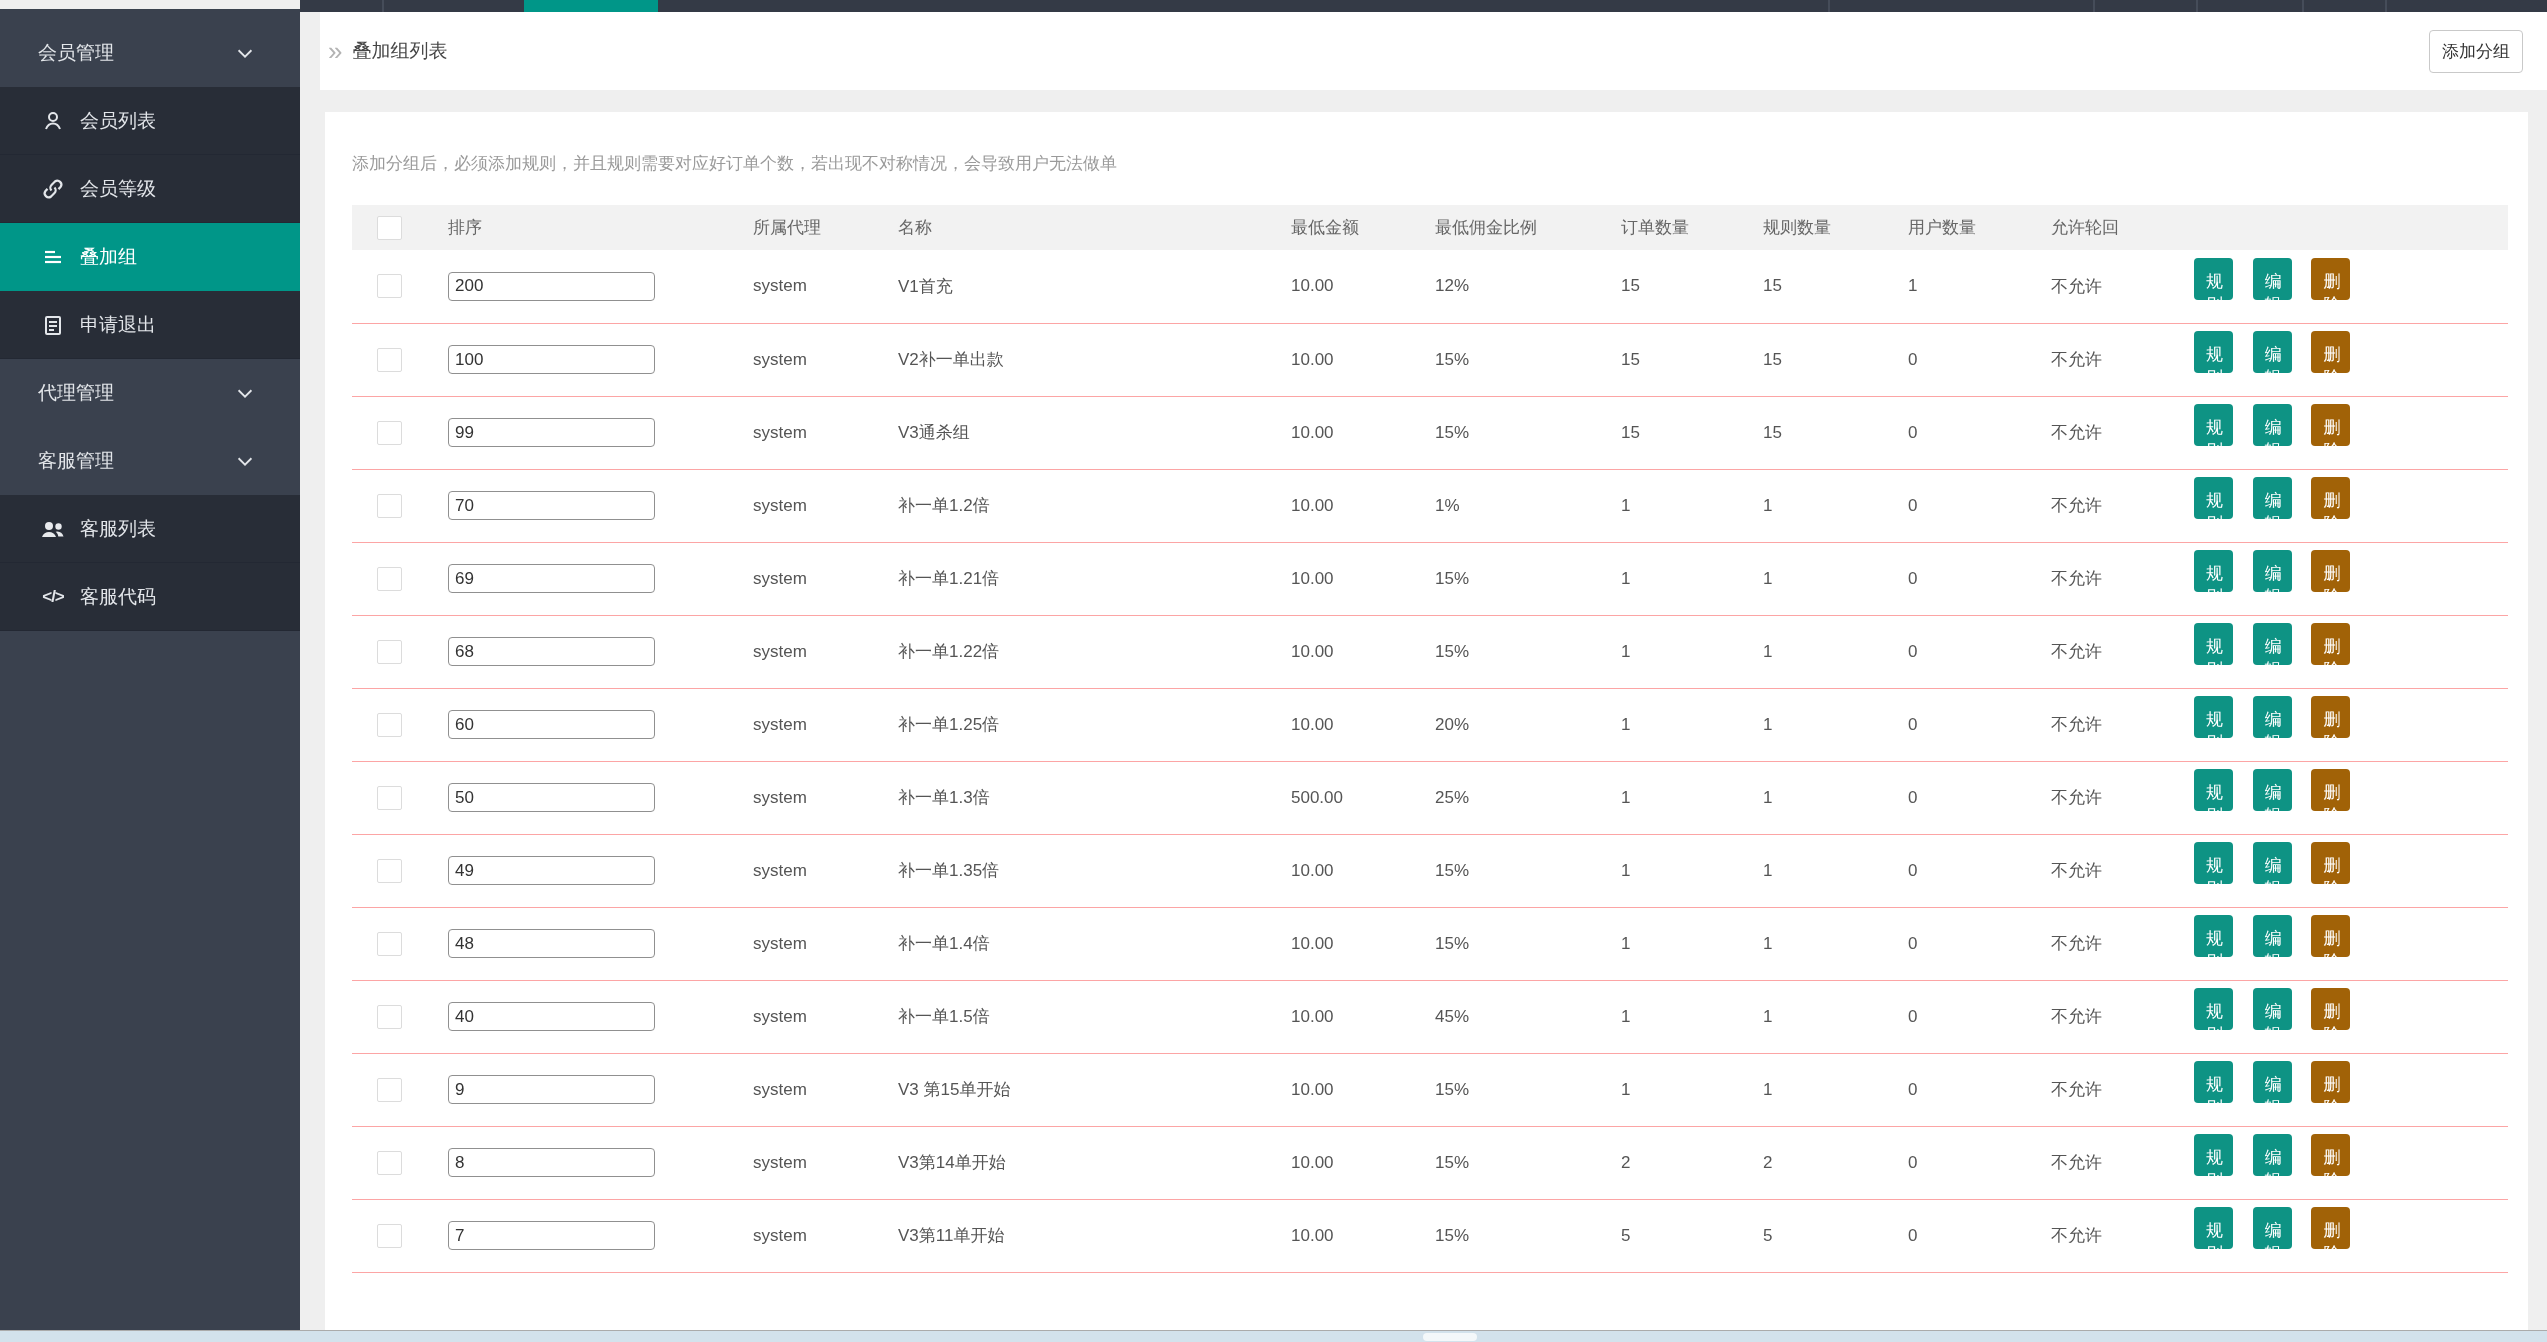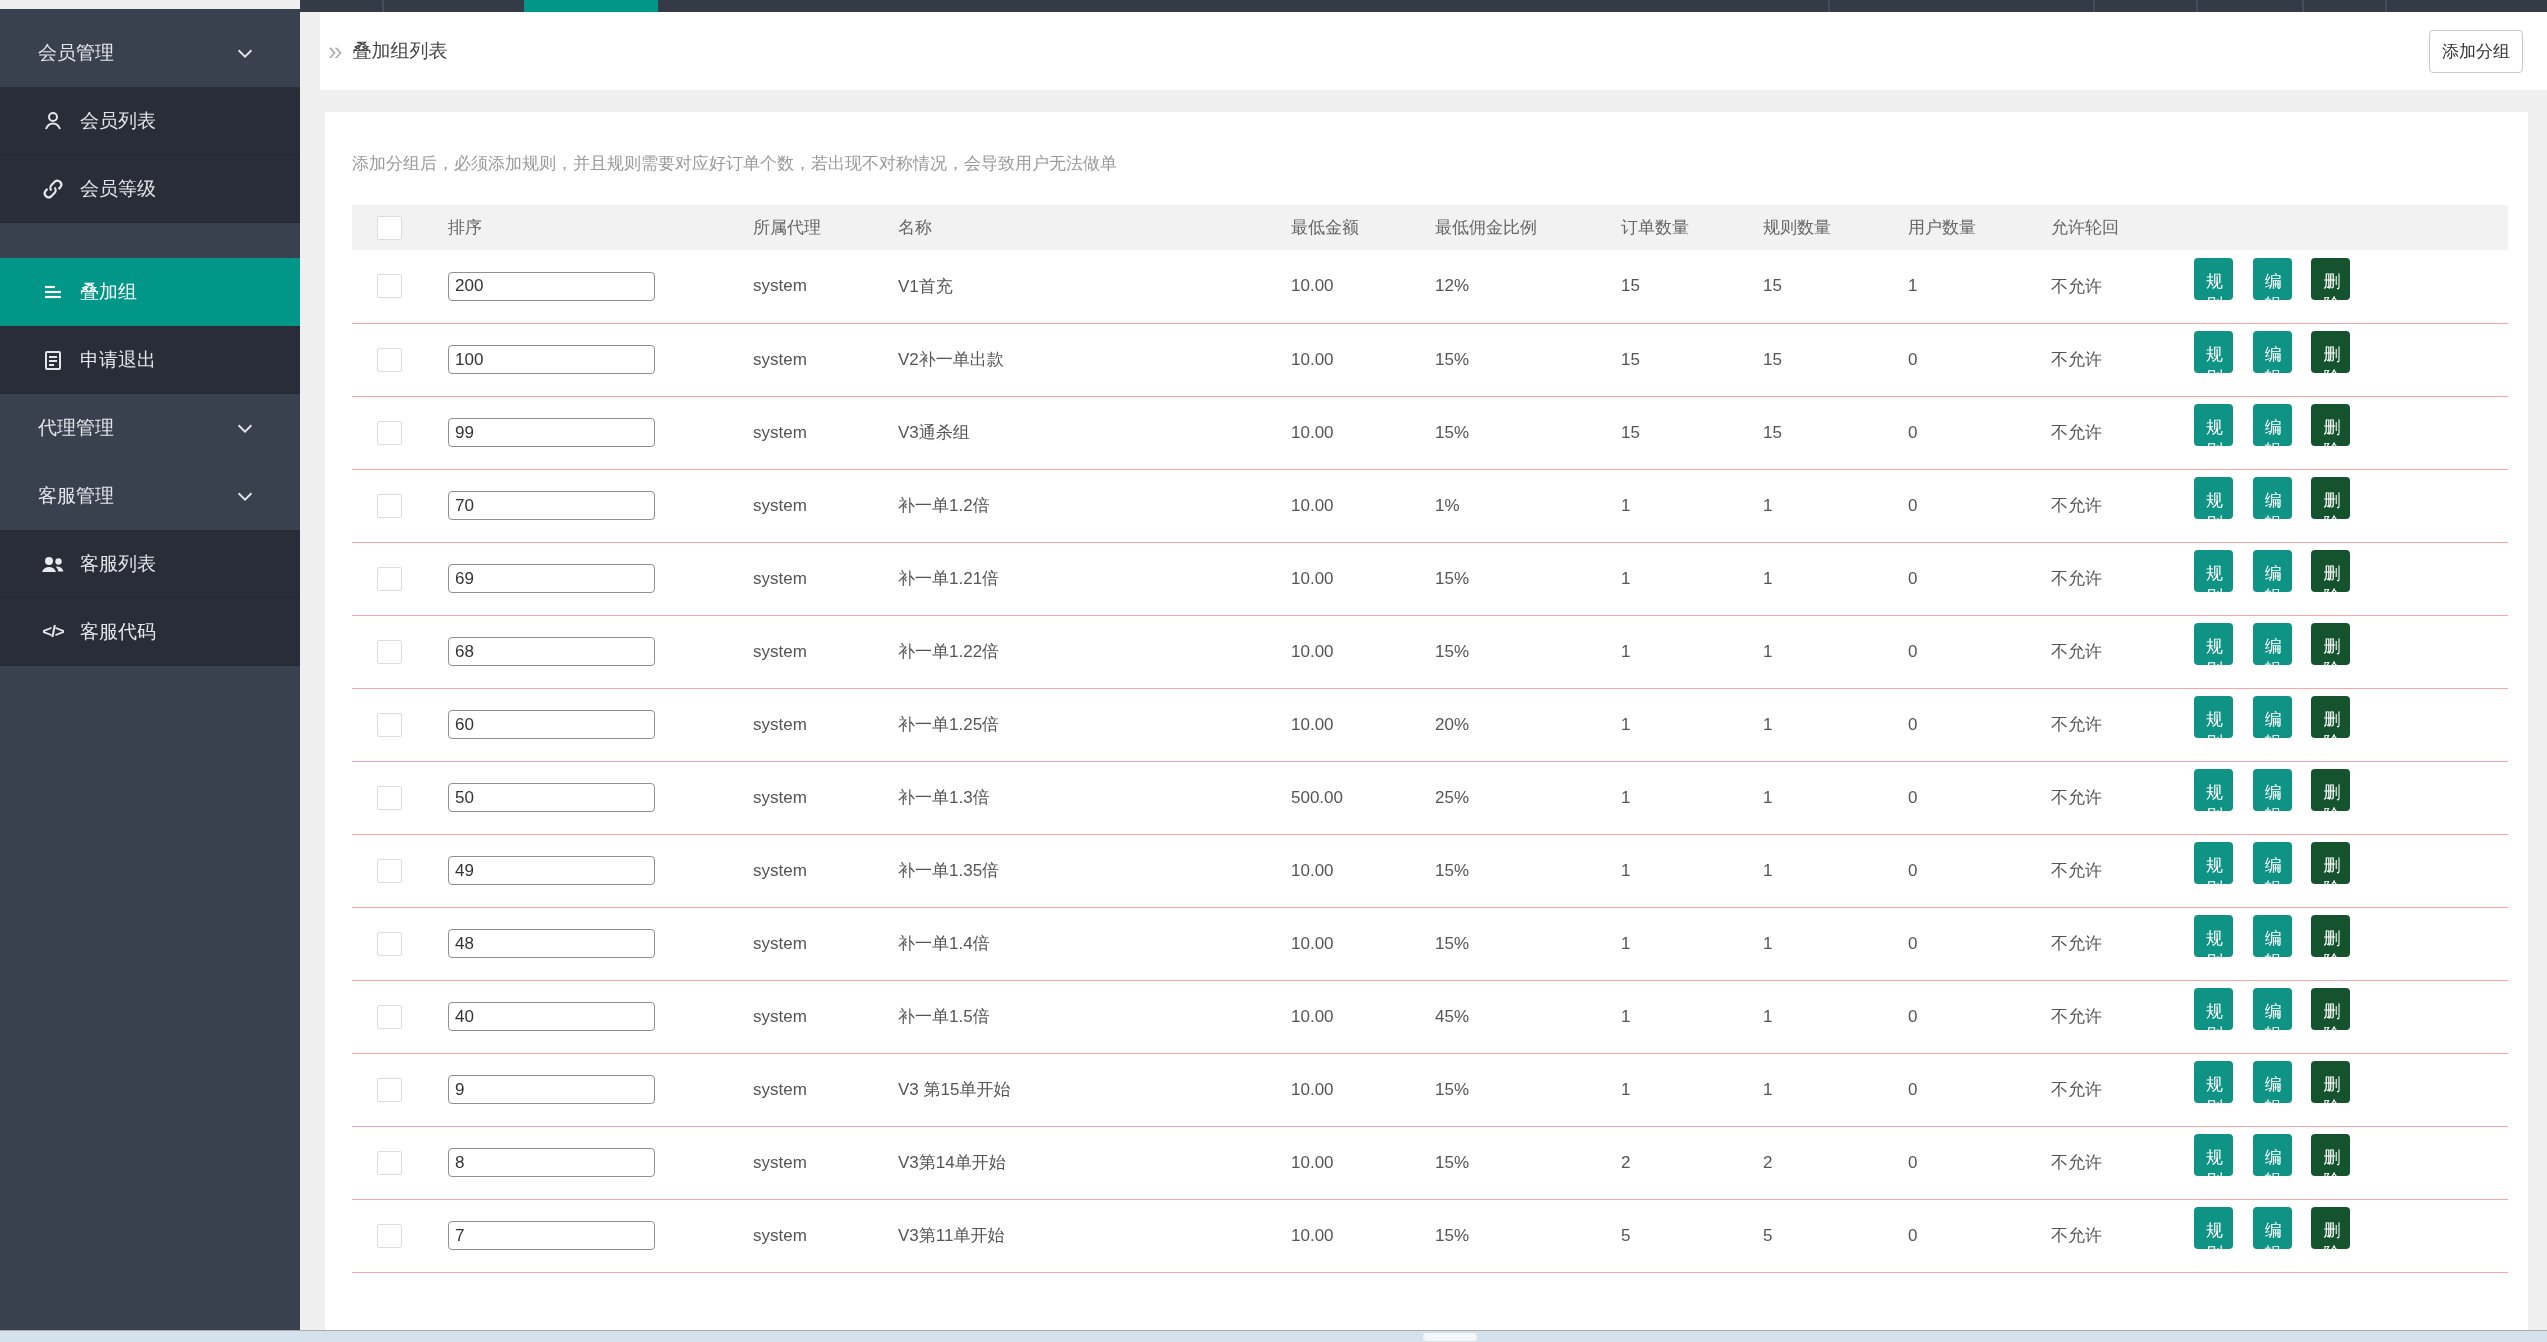--- a/index.html
+++ b/index.html
@@ -11,21 +11,21 @@
   
   .topbar { position:absolute; left:300px; top:0; width:2247px; height:12px; background:#343a46; }
   .topbar .sep { position:absolute; top:0; width:2px; height:12px; background:#454c59; }
   .topbar .active-tab { position:absolute; left:224px; top:0; width:134px; height:12px; background:#009688; }
   
   .sidebar { position:absolute; left:0; top:9px; width:300px; height:1330px; background:#3a414e; }
   .s-item { height:68px; display:flex; align-items:center; font-size:19px; color:#e3e6ea; cursor:pointer; }
   .s-item.parent { padding:0 28px 0 38px; justify-content:space-between; }
   .s-item.parent:first-child { margin-top:10px; }
   .s-item.sub { padding-left:40px; background:#282d37; border-bottom:1px solid #232833; }
-  .s-item.sub.active { background:#009688; color:#fff; border-bottom-color:#009688;margin-top:35px; }
+  .s-item.sub.active { background:#009688; color:#fff; border-bottom-color:#009688; }
   .s-icon { width:26px; height:26px; margin-right:14px; display:inline-flex; align-items:center; justify-content:center; flex:0 0 auto; }
   .s-icon svg { display:block; }
   .code-glyph { font-size:17px; font-weight:bold; color:#e3e6ea; letter-spacing:-1px; }
   
   .header-bar { position:absolute; left:320px; top:12px; width:2227px; height:78px; background:#fff; }
   .breadcrumb { position:absolute; left:8px; top:0; height:78px; display:flex; align-items:center; }
   .crumb-icon { font-size:26px; color:#b3b3b3; margin-right:10px; line-height:1; }
   .crumb-text { font-size:19px; color:#464646; }
   .add-group-btn {
     position:absolute; right:24px; top:18px; width:94px; height:43px;
@@ -48,21 +48,21 @@
   }
   .sort-input {
     width:207px; height:29px; border:1px solid #909090; border-radius:4px;
     font-size:17px; color:#333; padding:0 6px; font-family:inherit; background:#fff;
   }
   .btn {
     width:39px; height:42px; border:none; border-radius:4px; color:#fff;
     font-size:17px; margin-right:15px; cursor:pointer; font-family:inherit; padding:12px;
   }
   .btn.teal { background:#0e9384; }
-  .btn.orange { background:#14532d; margin-right:8px;font-family:Liberation Serif, serif; }
+  .btn.orange { background:#a16207; margin-right:8px;font-family:Liberation Serif, serif; }
   
   .hscroll { position:absolute; left:0; top:1330px; width:2547px; height:12px; background:#d3e2ec; border-top:1px solid #ababab; }
   .hscroll-thumb { position:absolute; left:1423px; top:2px; width:54px; height:8px; background:#f4f8fa; border-radius:4px; }
 </style>
 </head>
 <body>
 
 <div class="topbar">
   <div class="sep" style="left:82px"></div>
   <div class="active-tab"></div>

